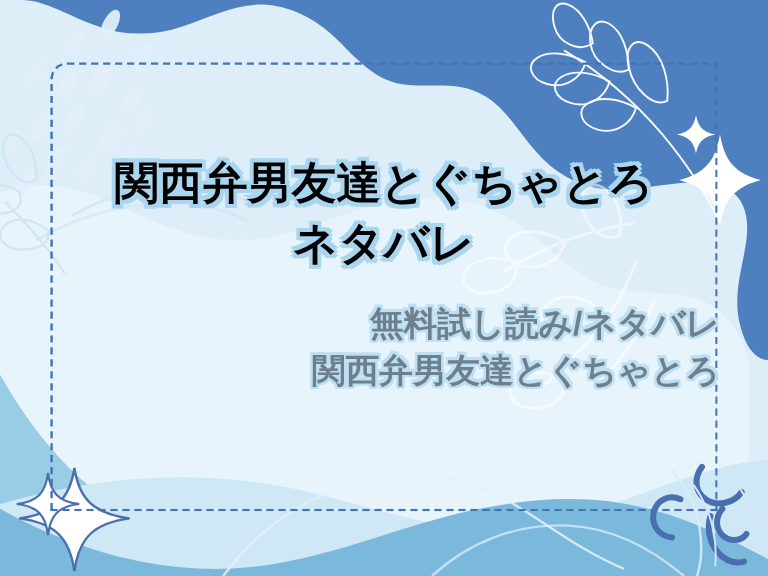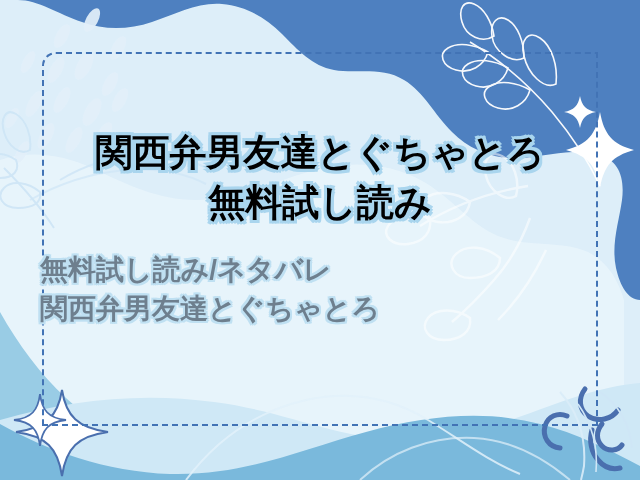--- a/index.html
+++ b/index.html
@@ -61,21 +61,21 @@
        3px -3px 0 #a9d5ee,
       -3px -3px 0 #a9d5ee,
        0px 3px 0 #a9d5ee,
        3px 0px 0 #a9d5ee,
        0px -3px 0 #a9d5ee,
       -3px 0px 0 #a9d5ee;
   }
   #subtitle {
     margin-top: 22px;
     width: 560px;
-    text-align: left;
+    text-align: right;
     font-size: 28px;
     line-height: 39px;
     font-weight: bold;
     color: #6e7f8e;
     text-shadow:
        2px 2px 0 #bfe0f2,
       -2px 2px 0 #bfe0f2,
        2px -2px 0 #bfe0f2,
       -2px -2px 0 #bfe0f2,
        0px 2px 0 #bfe0f2,
@@ -244,21 +244,21 @@
       </g>
 
     </g>
   </svg>
 
   <div id="dashed-frame"></div>
 
   <div id="text-block">
     <div id="title">
       <span class="title-line">関西弁男友達とぐちゃとろ</span>
-      <span class="title-line">無料試し読み</span>
+      <span class="title-line">ネタバレ</span>
     </div>
     <div id="subtitle">
       <span class="sub-line">無料試し読み/ネタバレ</span>
       <span class="sub-line">関西弁男友達とぐちゃとろ</span>
     </div>
   </div>
 
 </div>
 
 </body></html>

